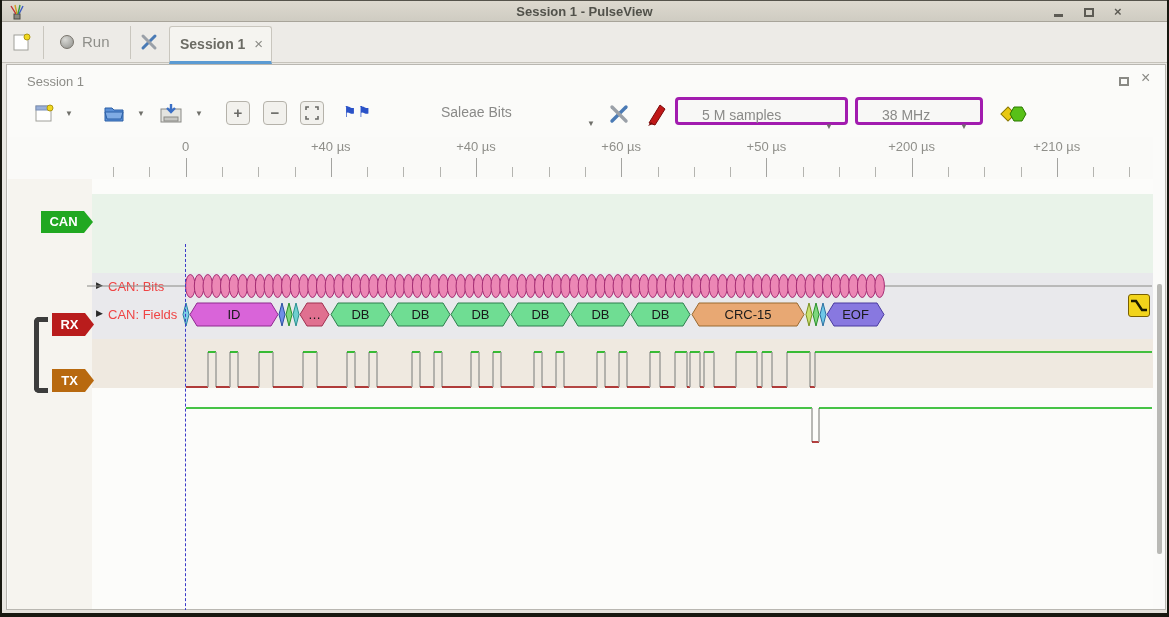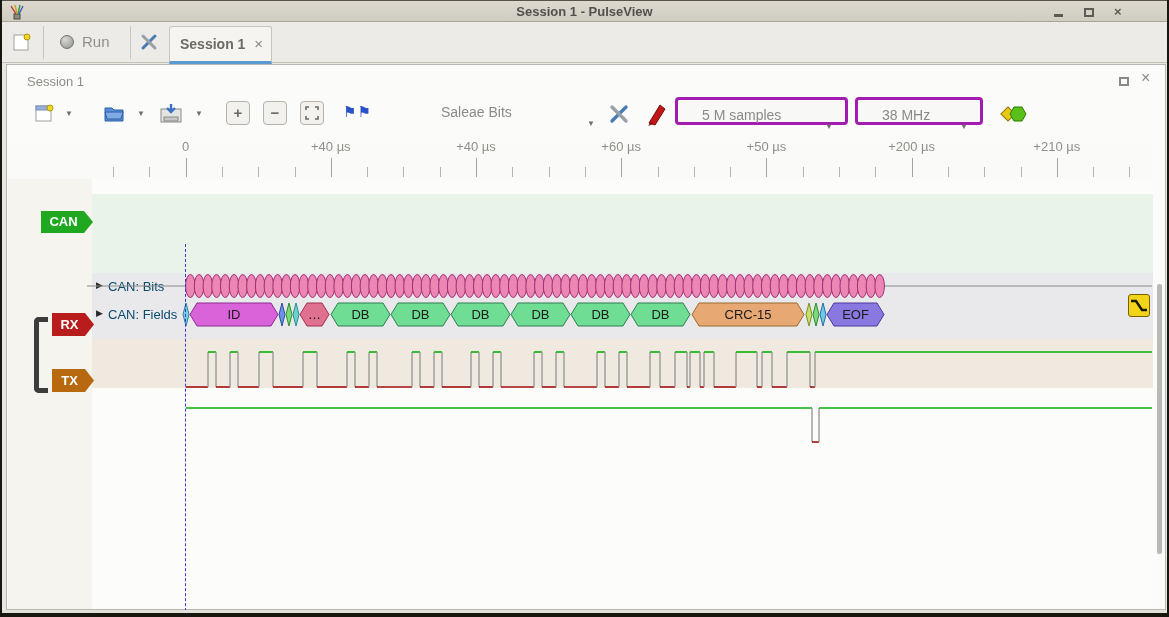--- a/index.html
+++ b/index.html
@@ -49,21 +49,21 @@
   .tickM { position:absolute; top:21px; width:1px; height:19px; background:#a3a3a0; }
   .tickm { position:absolute; top:30px; width:1px; height:10px; background:#b4b4b0; }
 
   #traces { left:1px; top:114px; width:1145px; height:430px; background:#fcfcfa; }
   #label-col { left:0; top:0; width:84px; height:430px; background:#f6f4ef; }
   .band { left:84px; width:1061px; }
   #band-decode { top:15px; height:79px; background:#e9f3e9; }
   #band-rx { top:94px; height:66px; background:#e9e9ec; }
   #band-tx { top:160px; height:49px; background:#efe9e0; }
 
-  .row-label { position:absolute; font-size:13px; color:#0c4a6e; }
+  .row-label { position:absolute; font-size:13px; color:#ef4444; }
   .row-arrow { position:absolute; font-size:9px; color:#2a2a2a; }
 
   .tag { position:absolute; color:#fff; font-size:13px; font-weight:bold; text-align:center;
     clip-path:polygon(0 0, calc(100% - 9px) 0, 100% 50%, calc(100% - 9px) 100%, 0 100%); padding-right:7px; }
   #tag-can { left:33px; top:32px; width:52px; height:22px; line-height:22px; background:#21a821; }
   #tag-rx  { left:44px; top:134px; width:42px; height:23px; line-height:23px; background:#b91c1c; }
   #tag-tx  { left:44px; top:190px; width:42px; height:23px; line-height:23px; background:#b8690f; }
   #group-bracket { left:26px; top:138px; width:14px; height:76px;
     border-left:5px solid #3c3c3c; border-top:5px solid #3c3c3c; border-bottom:5px solid #3c3c3c;
     border-radius:5px 0 0 5px; }

